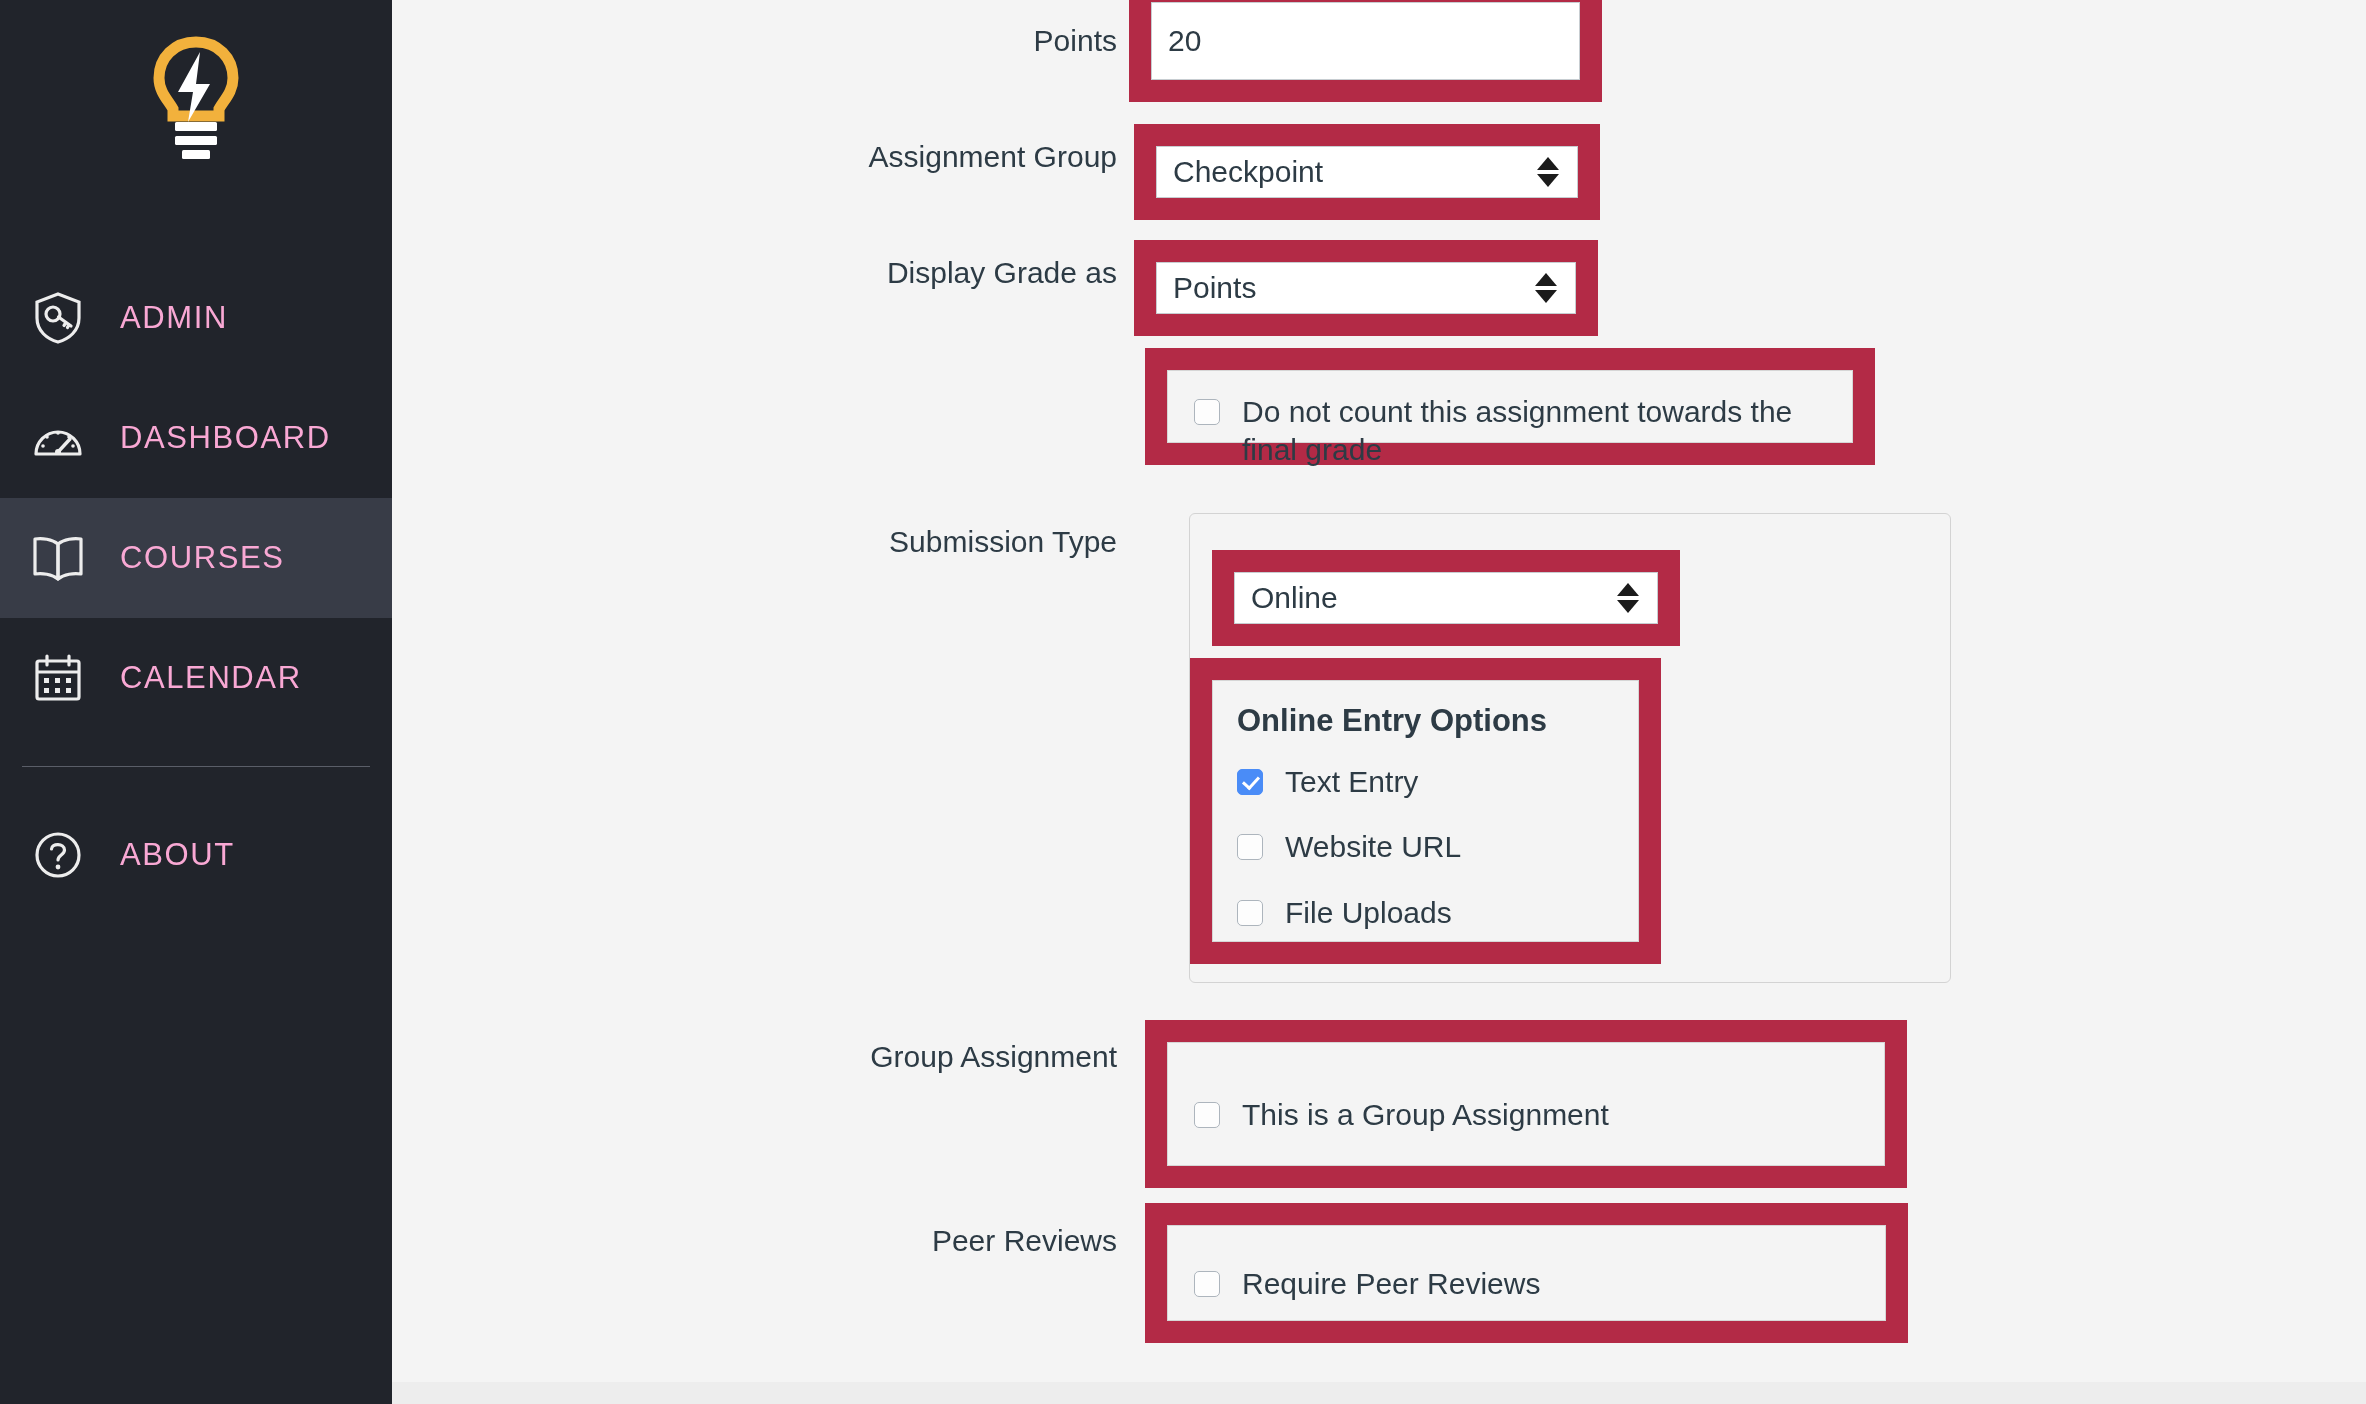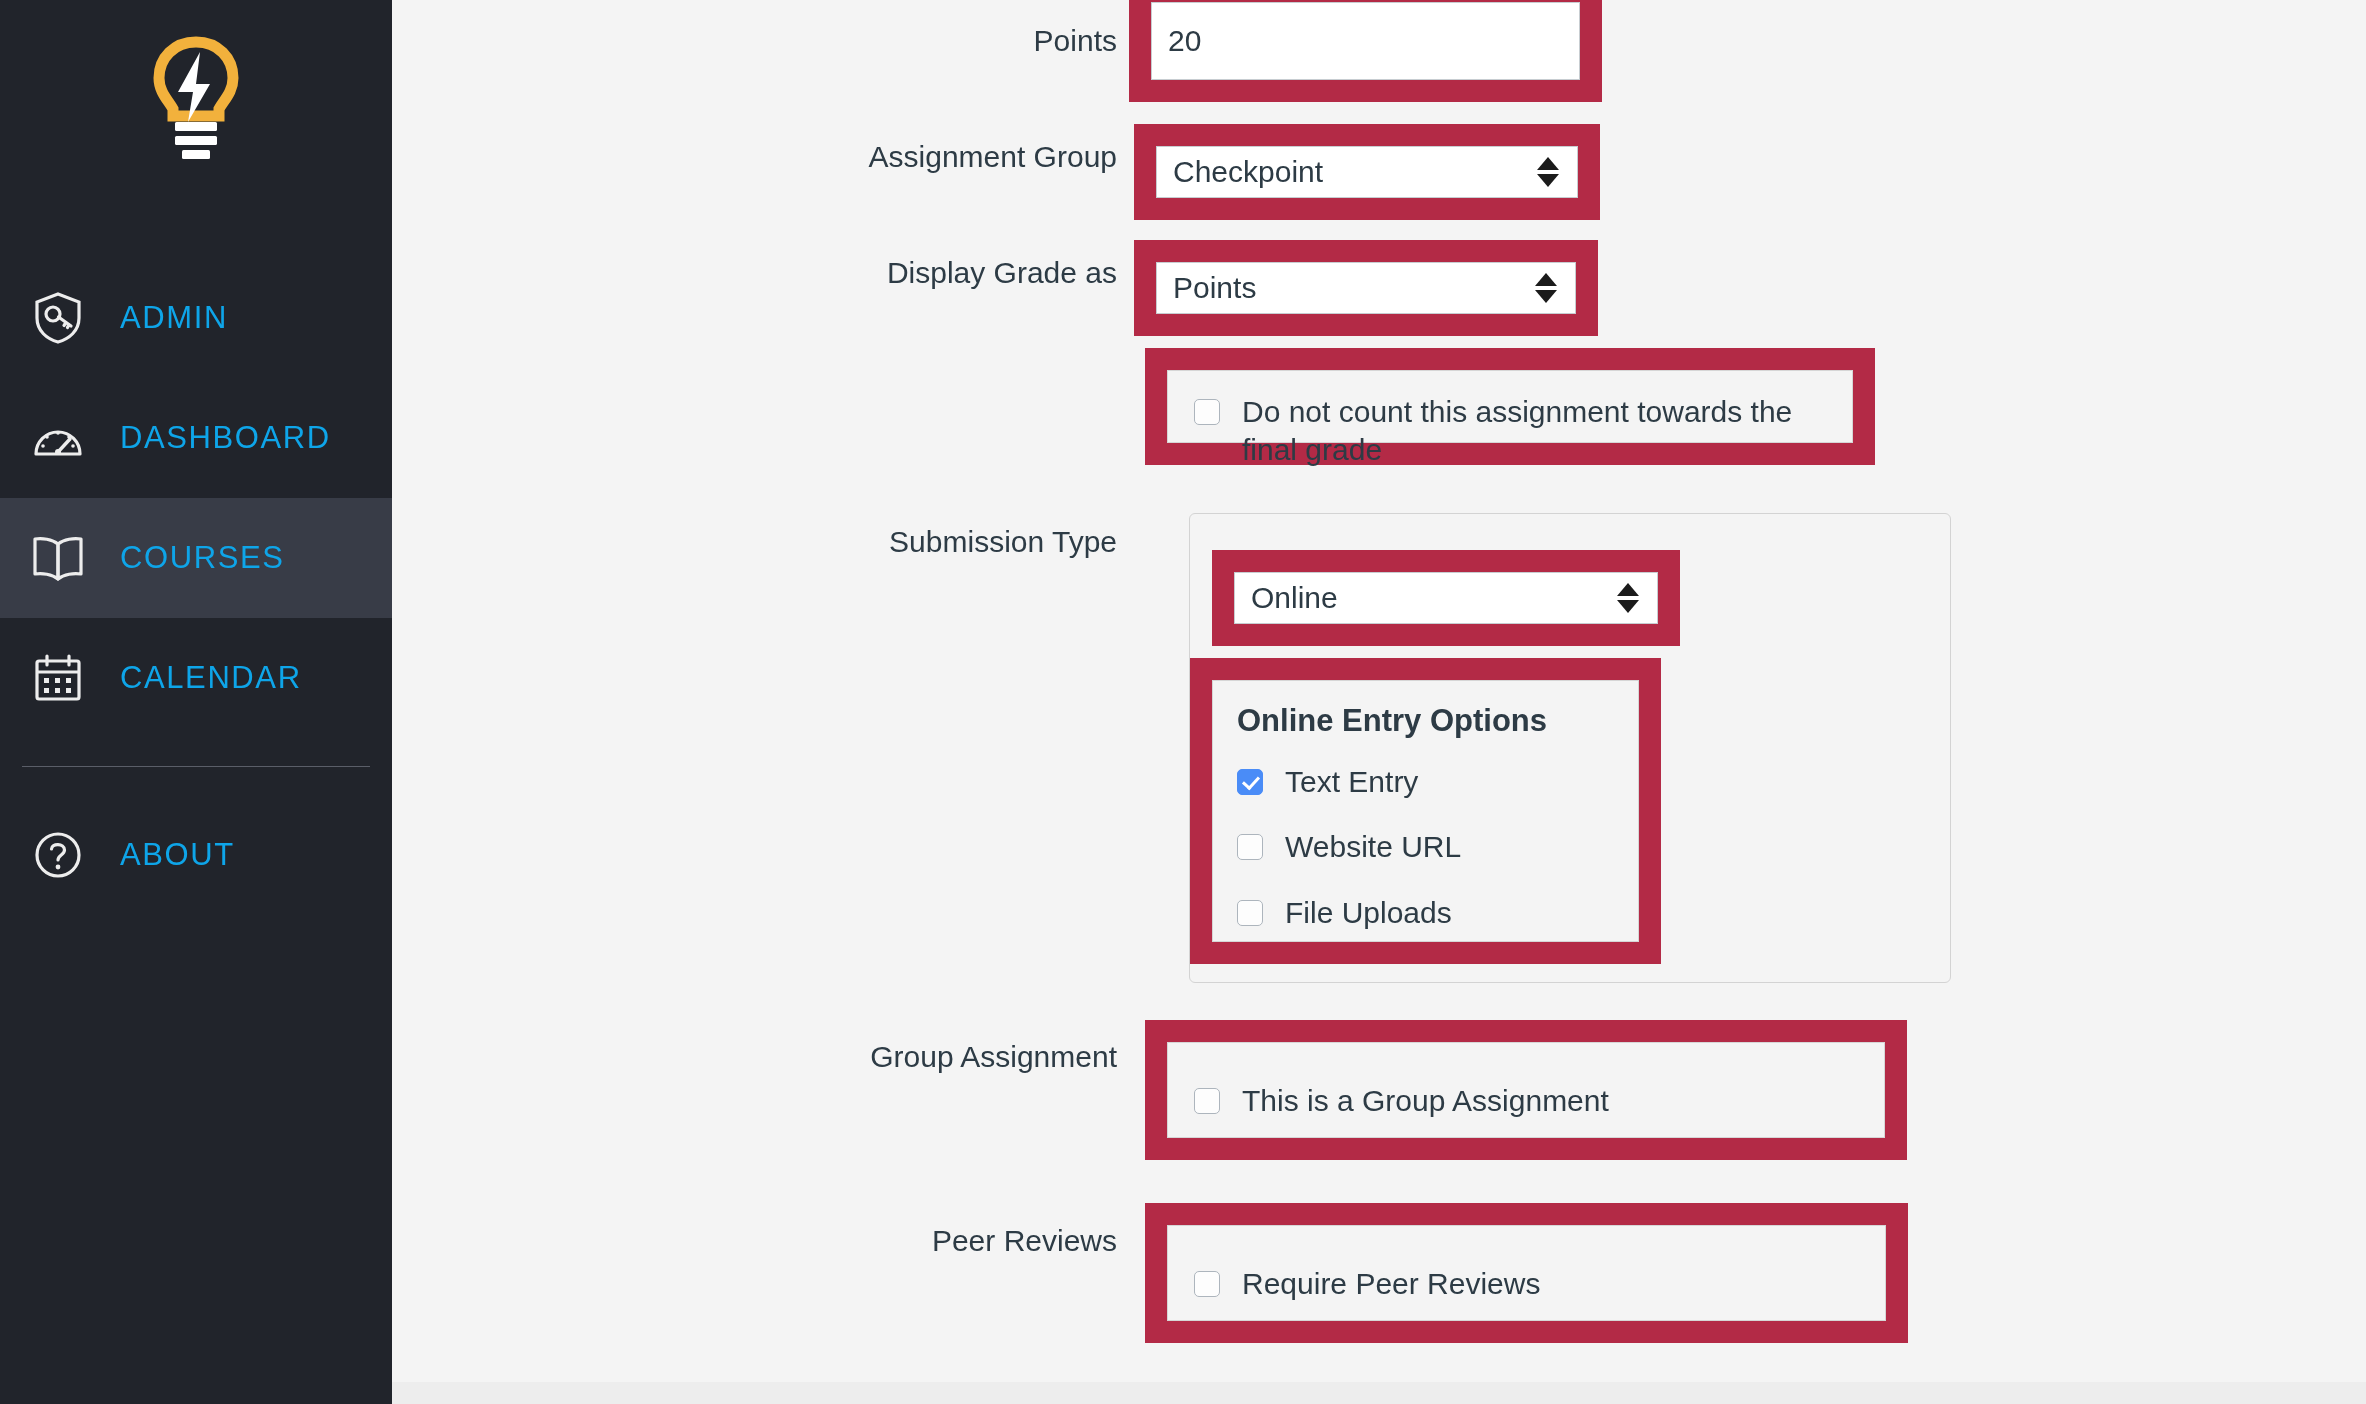--- a/index.html
+++ b/index.html
@@ -50,21 +50,21 @@
   .nav-icon {
     width: 72px;
     flex: 0 0 72px;
     display: flex;
     align-items: center;
     justify-content: center;
   }
   .nav-label {
     font-size: 31px;
     letter-spacing: 1.6px;
-    color: #0ea5e9;
+    color: #f9a8d4;
     font-weight: 300;
     padding-left: 26px;
   }
 
   .nav-sep {
     height: 1px;
     background: #5A5E68;
     margin: 28px 22px 28px 22px;
   }
 
@@ -395,21 +395,21 @@
               <span class="cb-text">File Uploads</span>
             </div>
 
           </div>
         </div>
       </div>
     </div>
 
     <div class="field-label" style="left:180px; top:1040px; width:545px;">Group Assignment</div>
 
-    <div class="hl" style="left:753px; top:1020px; width:762px; height:140px;">
+    <div class="hl" style="left:753px; top:1020px; width:762px; height:168px;">
       <div class="inner">
         <div class="check-panel" style="align-items:center;">
           <span class="cbox" style="margin-top:0;"></span>
           <span class="cb-text">This is a Group Assignment</span>
         </div>
       </div>
     </div>
 
     <div class="field-label" style="left:180px; top:1224px; width:545px;">Peer Reviews</div>
 

